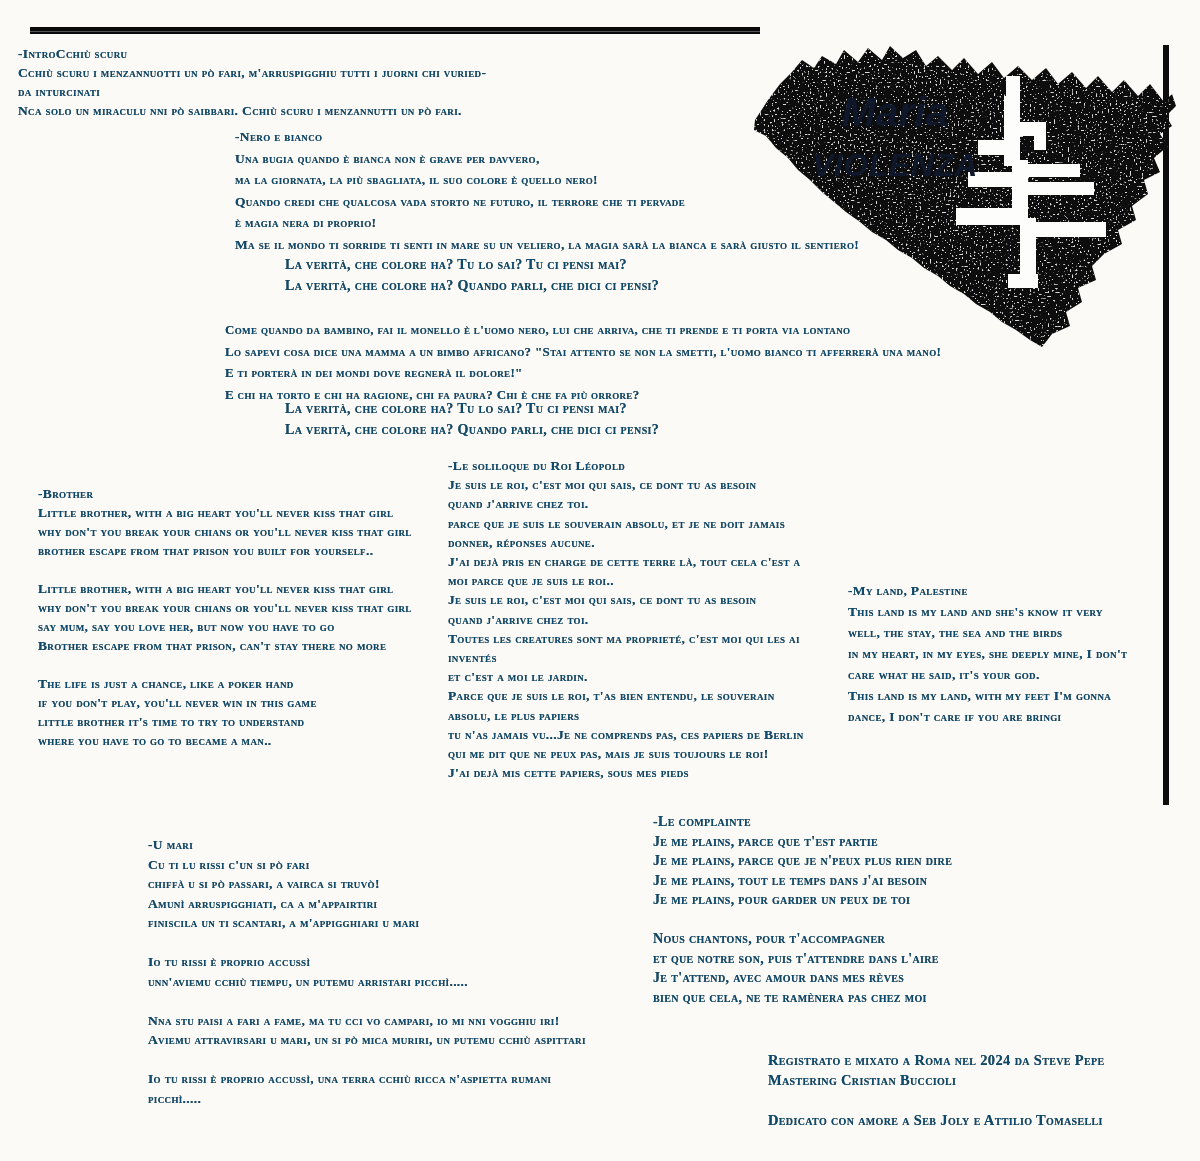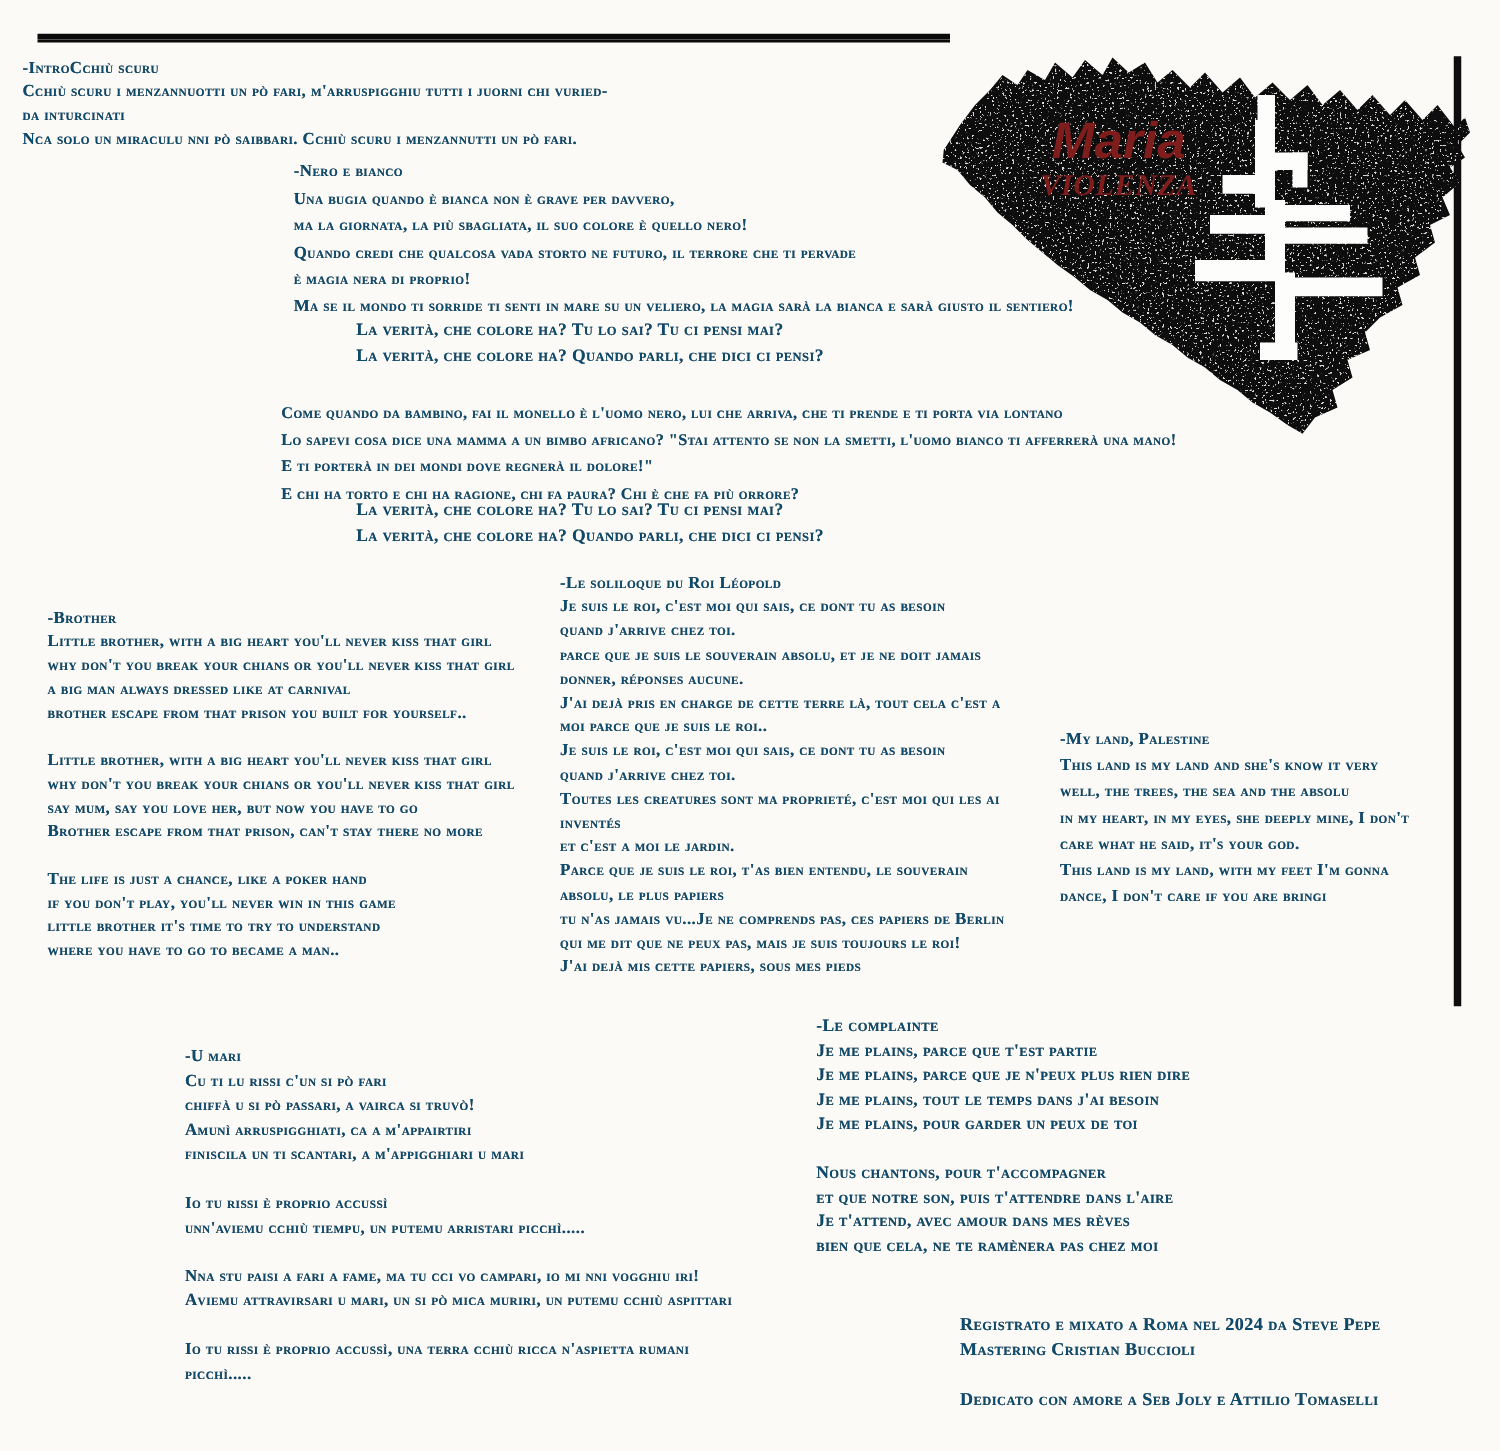--- a/index.html
+++ b/index.html
@@ -39,27 +39,27 @@
   #sec-brother    {left:38px;  top:484px;  width:425px; font-size:13.5px; line-height:19px;}
   #sec-leopold    {left:448px; top:456px;  width:415px; font-size:13.5px; line-height:19.2px;}
   #sec-myland     {left:848px; top:580px;  width:315px; font-size:13.5px; line-height:21px;}
   #sec-umari      {left:148px; top:835px;  width:450px; font-size:13.5px; line-height:19.5px;}
   #sec-complainte {left:653px; top:812px;  width:415px; font-size:14px;   line-height:19.5px;}
   #sec-credits    {left:768px; top:1050px; width:445px; font-size:14.5px; line-height:20px;}
   
   .sicily-wrap{position:absolute;left:740px;top:22px;width:440px;height:335px;}
   .band-name{
     position:absolute;left:795px;top:92px;width:200px;z-index:3;
-    text-align:center;color:#7f1d1d;
+    text-align:center;color:#0f172a;
     font-family:"Liberation Sans", sans-serif;
     font-weight:bold;font-style:italic;line-height:1;
     pointer-events:none;
   }
   .band-name .l1{font-size:41px;letter-spacing:0px;display:block;}
-  .band-name .l2{font-size:24px;letter-spacing:.5px;display:block;margin-top:4px;font-family:Liberation Serif, serif;}
+  .band-name .l2{font-size:32px;letter-spacing:.5px;display:block;margin-top:16px;}
 </style>
 </head>
 <body>
 
 <div class="sheet">
 
   <div class="top-bar"></div>
   <div class="right-bar"></div>
 
   <div class="sicily-wrap">
@@ -123,21 +123,20 @@
       <div class="line">E chi ha torto e chi ha ragione, chi fa paura? Chi è che fa più orrore?</div>
     </div>
   <div class="lyrics-block" id="sec-refrain2">
       <div class="line">La verità, che colore ha? Tu lo sai? Tu ci pensi mai?</div>
       <div class="line">La verità, che colore ha? Quando parli, che dici ci pensi?</div>
     </div>
   <div class="lyrics-block" id="sec-brother">
       <div class="line">-Brother</div>
       <div class="line">Little brother, with a big heart you'll never kiss that girl</div>
       <div class="line">why don't you break your chians or you'll never kiss that girl</div>
-      <div class="line">a  big man always dressed like at carnival</div>
       <div class="line">brother escape from that prison you built for yourself..</div>
       <div class="line">&nbsp;</div>
       <div class="line">Little brother, with a big heart you'll never kiss that girl</div>
       <div class="line">why don't you break your chians or you'll never kiss that girl</div>
       <div class="line">say mum, say you love her, but now you have to go</div>
       <div class="line">Brother escape from that prison, can't stay there no more</div>
       <div class="line">&nbsp;</div>
       <div class="line">The life is just a chance, like a poker hand</div>
       <div class="line">if you don't play, you'll never win in this game</div>
       <div class="line">little brother it's time to try to understand</div>
@@ -158,21 +157,21 @@
       <div class="line">et c'est a moi le jardin.</div>
       <div class="line">Parce que je suis le roi, t'as bien entendu, le souverain</div>
       <div class="line">absolu, le plus papiers</div>
       <div class="line">tu n'as jamais vu...Je ne comprends pas, ces papiers de Berlin</div>
       <div class="line">qui me dit que ne peux pas, mais je suis toujours le roi!</div>
       <div class="line">J'ai dejà mis cette papiers, sous mes pieds</div>
     </div>
   <div class="lyrics-block" id="sec-myland">
       <div class="line">-My land, Palestine</div>
       <div class="line">This land is my land and she's know it very</div>
-      <div class="line">well, the trees, the sea and the absolu</div>
+      <div class="line">well, the stay, the sea and the birds</div>
       <div class="line">in my heart, in my eyes, she deeply mine, I don't</div>
       <div class="line">care what he said, it's your god.</div>
       <div class="line">This land is my land, with my feet I'm gonna</div>
       <div class="line">dance, I don't care if you are bringi</div>
     </div>
   <div class="lyrics-block" id="sec-umari">
       <div class="line">-U mari</div>
       <div class="line">Cu ti lu rissi c'un si pò fari</div>
       <div class="line">chiffà u si pò passari, a vairca si truvò!</div>
       <div class="line">Amunì arruspigghiati, ca a m'appairtiri</div>

